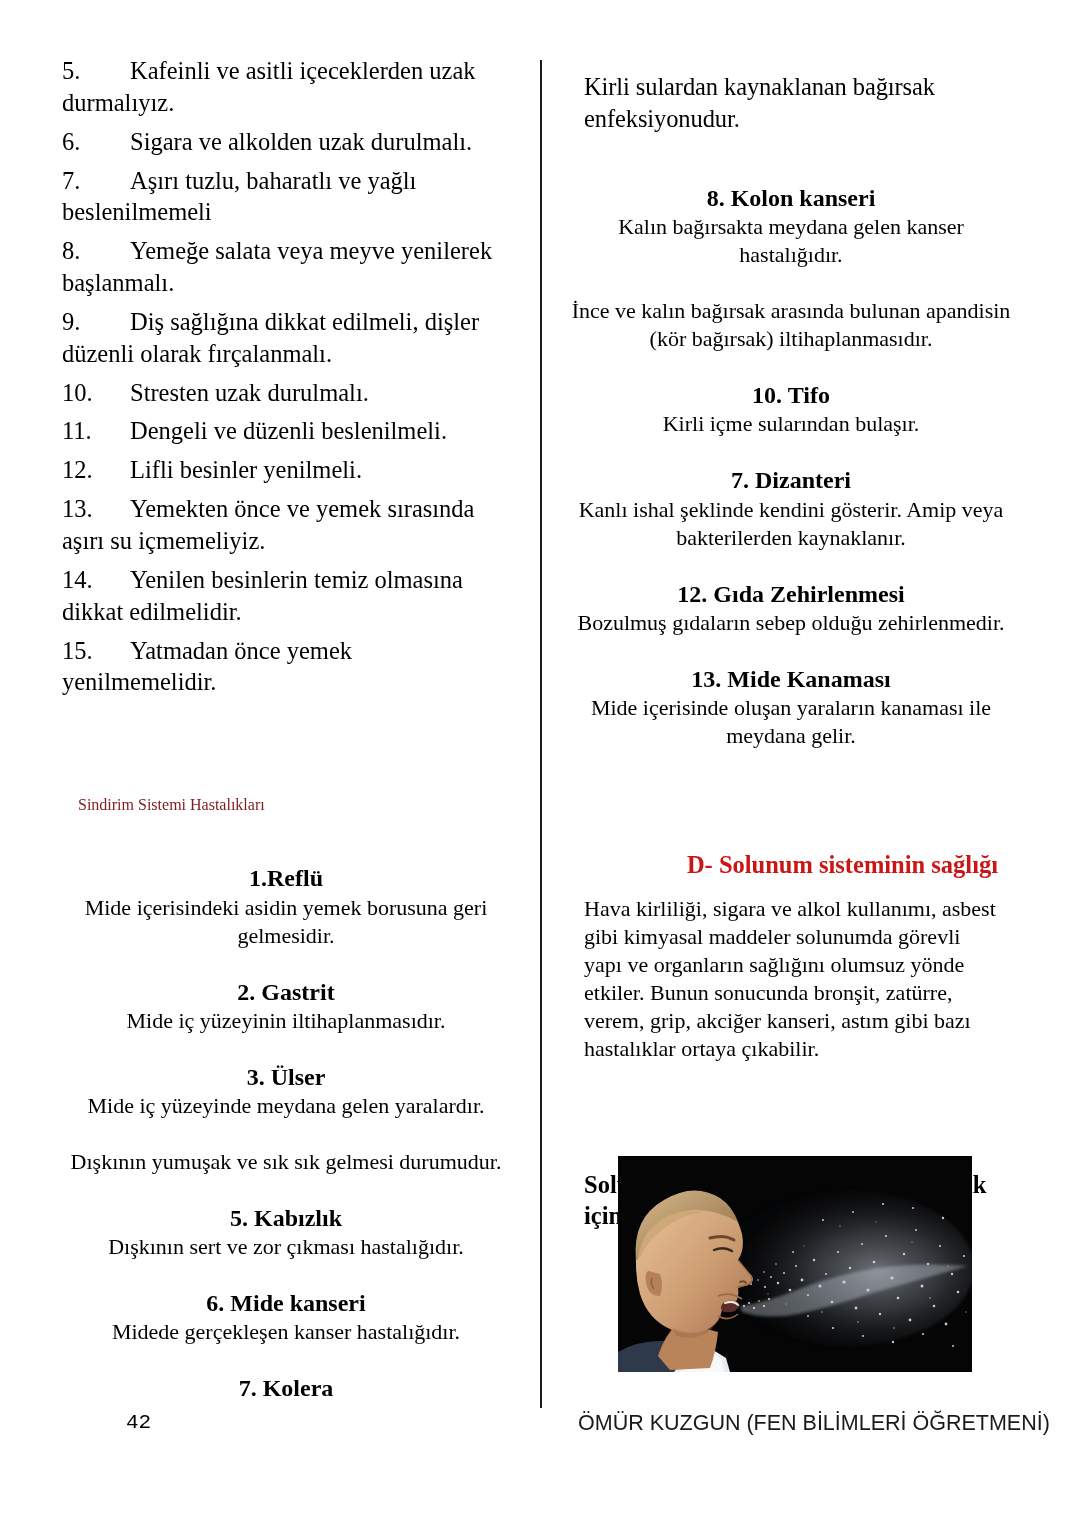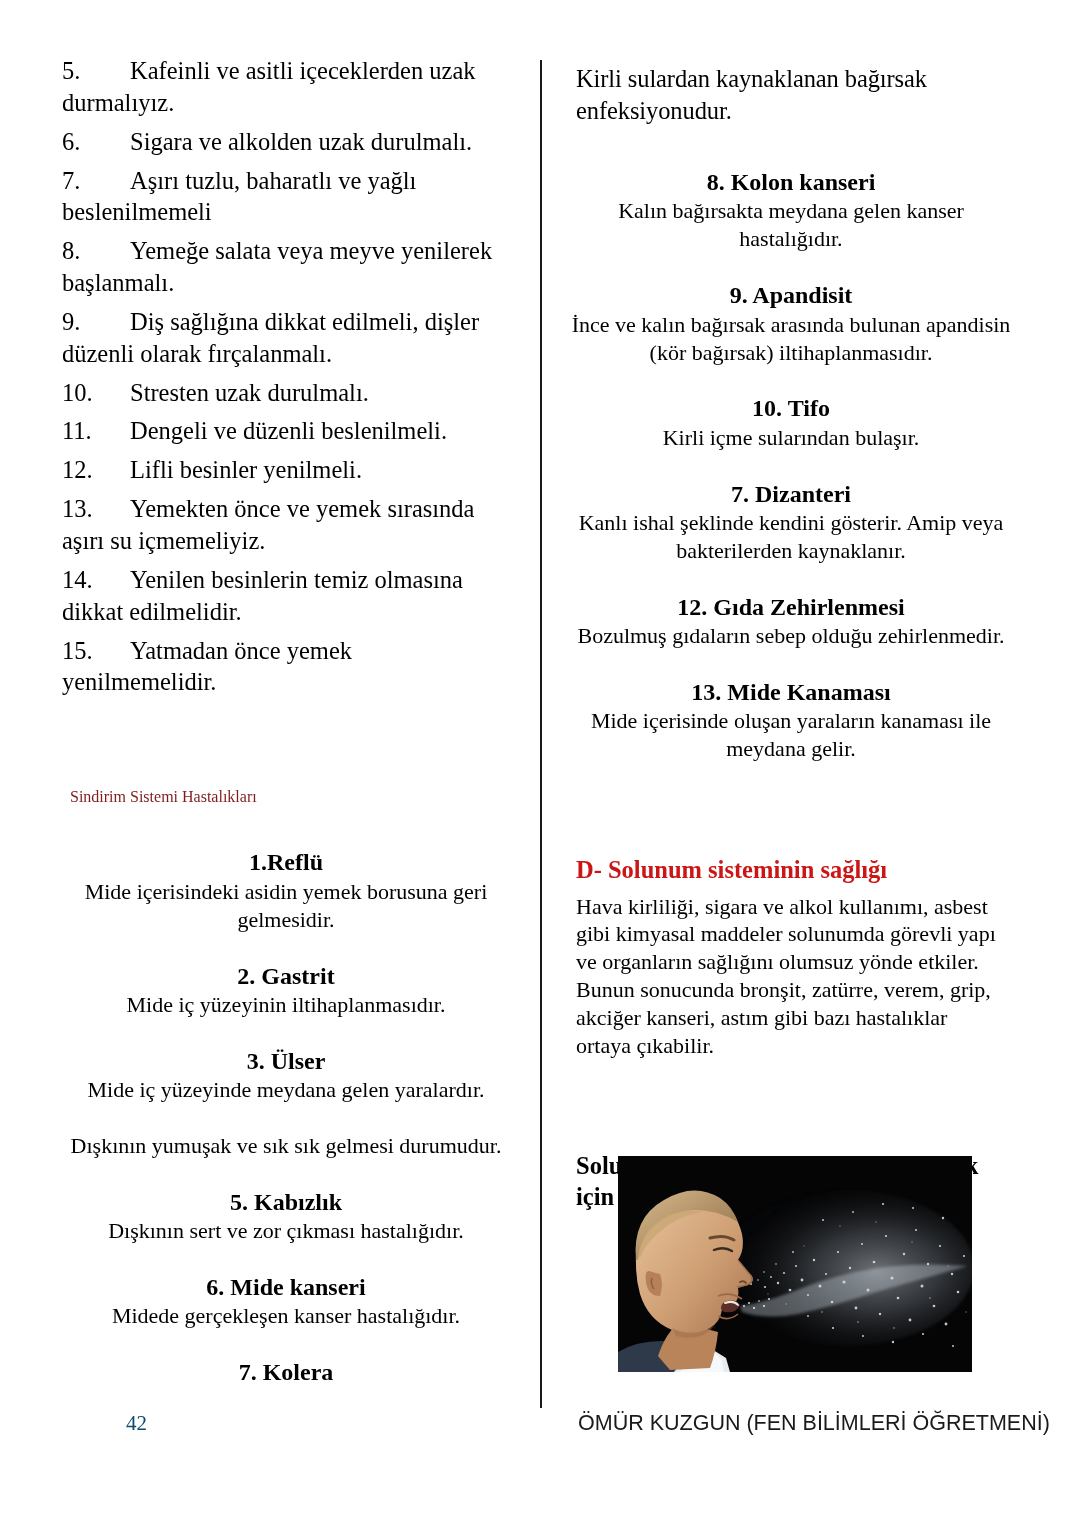--- a/index.html
+++ b/index.html
@@ -35,21 +35,21 @@
     position: absolute;
     left: 540px;
     top: 60px;
     width: 2px;
     height: 1348px;
     background: #1a1a1a;
   }
 
   
   p, h3, h4 {
-    margin: 8px;
+    margin: 16px;
     padding: 0;
   }
 
   .body-line {
     font-size: 24.5px;
     line-height: 1.29;
     letter-spacing: -0.1px;
   }
 
   
@@ -80,20 +80,21 @@
     font-size: 16px;
     font-weight: normal;
     color: #7f1d1d;
     line-height: 1.2;
   }
   .heading-red {
     font-size: 24.5px;
     font-weight: bold;
     color: #cc1515;
     line-height: 1.2;
+    text-align: right;
   }
   .heading-black {
     font-size: 24.5px;
     font-weight: bold;
     line-height: 1.27;
   }
 
   .spacer-lg { height: 74px; }
   .spacer-md { height: 34px; }
   .spacer-xl { height: 56px; }
@@ -108,23 +109,23 @@
     overflow: hidden;
     background: #000000;
   }
   .photo-svg { display: block; width: 100%; height: 100%; }
 
   
   .page-number {
     position: absolute;
     left: 126px;
     top: 1411px;
-    font-family: Liberation Serif, serif;
+    font-family: Liberation Mono, monospace;
     font-size: 21px;
-    color: #0c4a6e;
+    color: #000000;
   }
   .footer-credit {
     position: absolute;
     left: 578px;
     top: 1411px;
     font-family: "Liberation Sans", "DejaVu Sans", sans-serif;
     font-size: 21.5px;
     color: #1a1a1a;
     white-space: nowrap;
   }
@@ -211,21 +212,20 @@
 
     <p class="body-line">Kirli sulardan kaynaklanan bağırsak enfeksiyonudur.</p>
 
     <div class="spacer-md"></div>
 
     <div class="entry">
       <div class="entry-title">8. Kolon  kanseri</div>
       <div class="entry-body">Kalın bağırsakta meydana gelen kanser hastalığıdır.</div>
     </div>
     <div class="entry">
-      <div class="entry-title">9. Apandisit</div>
       <div class="entry-body">İnce ve kalın bağırsak arasında bulunan apandisin (kör bağırsak) iltihaplanmasıdır.</div>
     </div>
     <div class="entry">
       <div class="entry-title">10. Tifo</div>
       <div class="entry-body">Kirli içme sularından bulaşır.</div>
     </div>
     <div class="entry">
       <div class="entry-title">7. Dizanteri</div>
       <div class="entry-body">Kanlı ishal şeklinde kendini gösterir. Amip veya bakterilerden  kaynaklanır.</div>
     </div>

